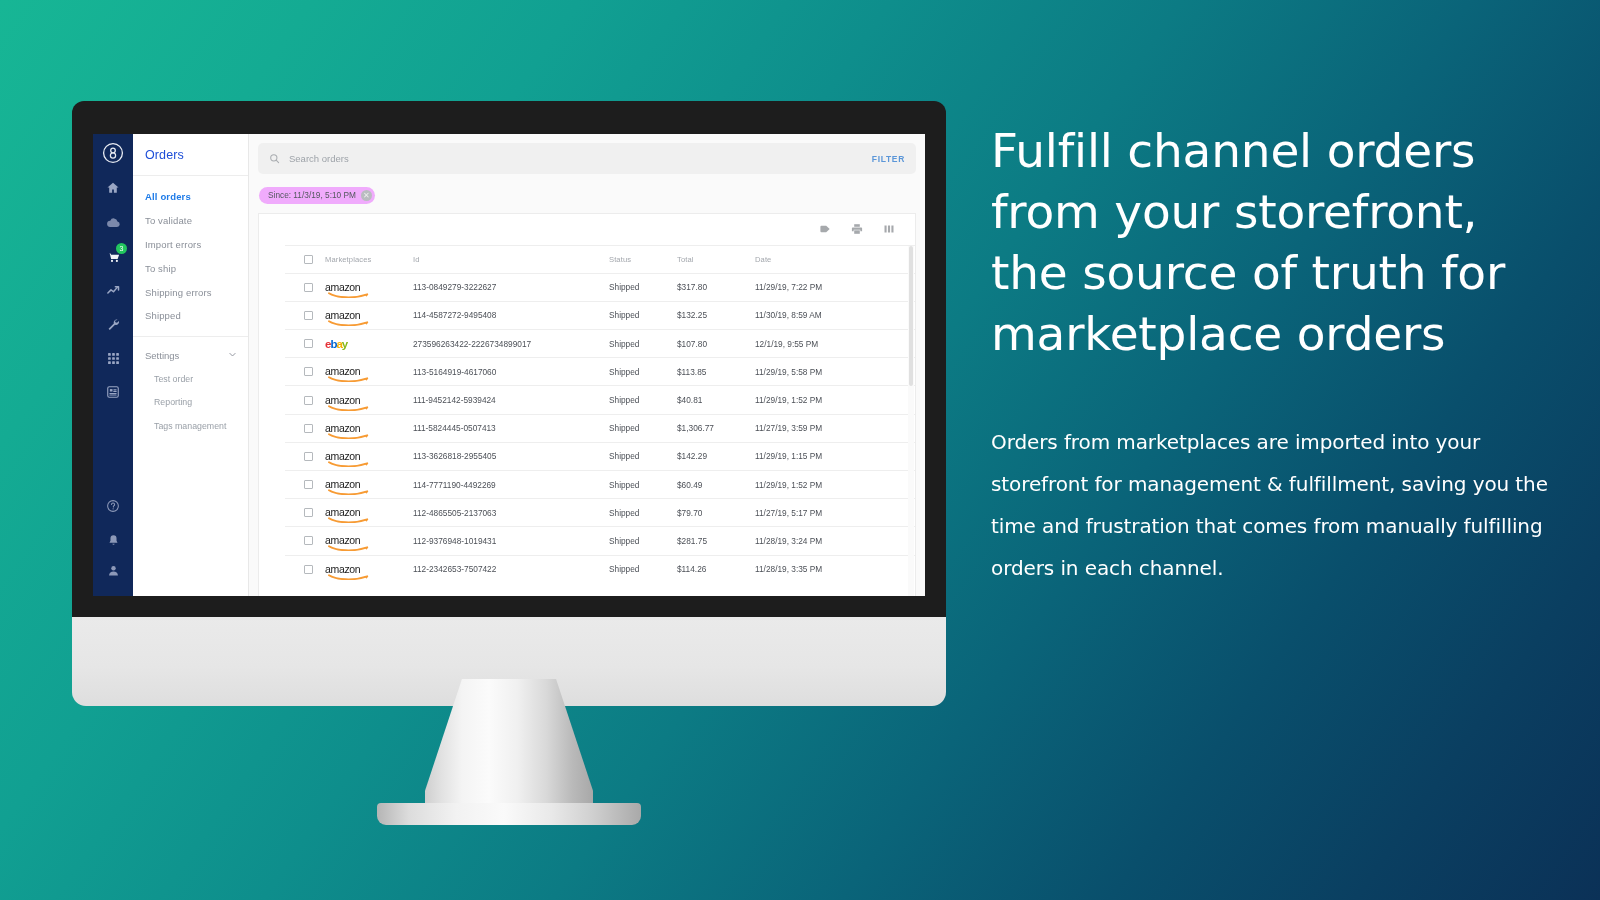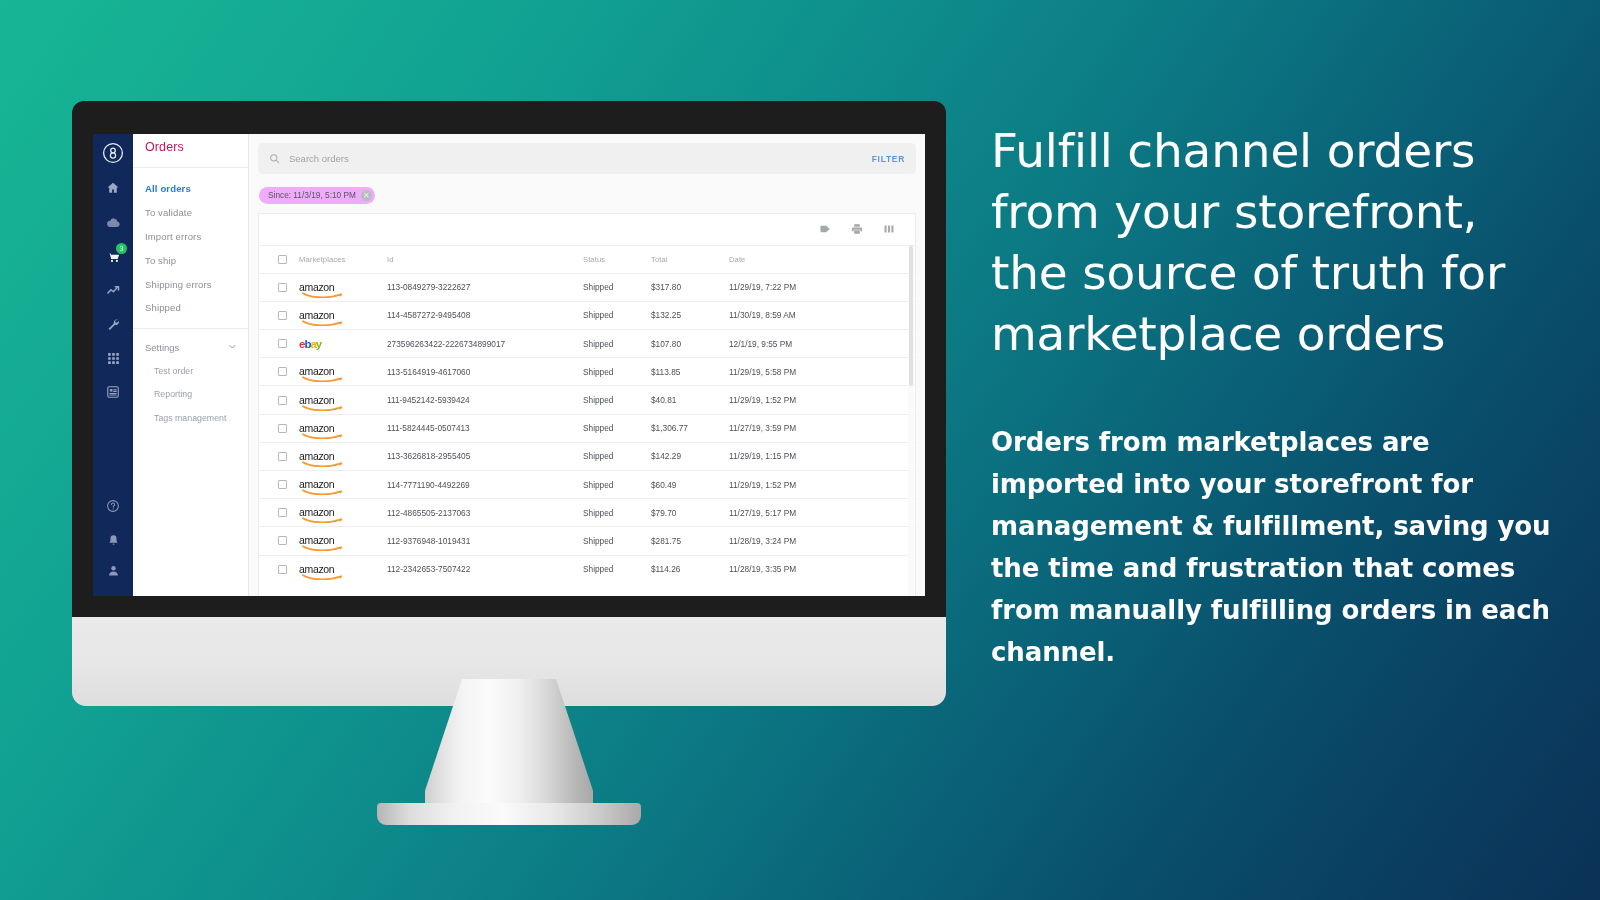--- a/index.html
+++ b/index.html
@@ -126,22 +126,22 @@
   .nav {
     width: 116px;
     flex: 0 0 116px;
     background: #fff;
     border-right: 1px solid #e8e8e8;
     display: flex;
     flex-direction: column;
   }
   .nav-title {
     font-size: 12.5px;
-    color: #be185d;
-    padding: 6px 0 13px 12px;
+    color: #1d4ed8;
+    padding: 14px 0 13px 12px;
     border-bottom: 1px solid #ededed;
     letter-spacing: .1px;
   }
   .nav-list { padding: 9px 0 4px 0; }
   .nav-item {
     font-size: 9.5px;
     color: #8a8f98;
     padding: 6.4px 0 6.4px 12px;
     letter-spacing: .15px;
     cursor: pointer;
@@ -218,20 +218,21 @@
     flex: 1 1 auto;
     background: #fff;
     margin: 0 9px 0 9px;
     border: 1px solid #ececec;
     border-bottom: none;
     display: flex;
     flex-direction: column;
     min-height: 0;
     overflow: hidden;
     position: relative;
+    padding-left: 26px;
   }
   .card-toolbar {
     height: 31px;
     display: flex;
     align-items: center;
     justify-content: flex-end;
     gap: 20px;
     padding: 0 20px 0 0;
     flex: 0 0 31px;
   }
@@ -302,23 +303,23 @@
   .headline {
     color: #ffffff;
     font-size: 47px;
     line-height: 61px;
     font-weight: normal;
     letter-spacing: -.2px;
     font-family: "DejaVu Sans", sans-serif;
   }
   .body-copy {
     color: #ffffff;
-    font-size: 26px;
+    font-size: 20px;
     line-height: 42px;
-    font-weight: bold;
+    font-weight: normal;
     margin-top: 57px;
     letter-spacing: -.1px;
     font-family: "DejaVu Sans", sans-serif;
   }
 </style>
 </head>
 <body>
 
 <div id="stage">
 

